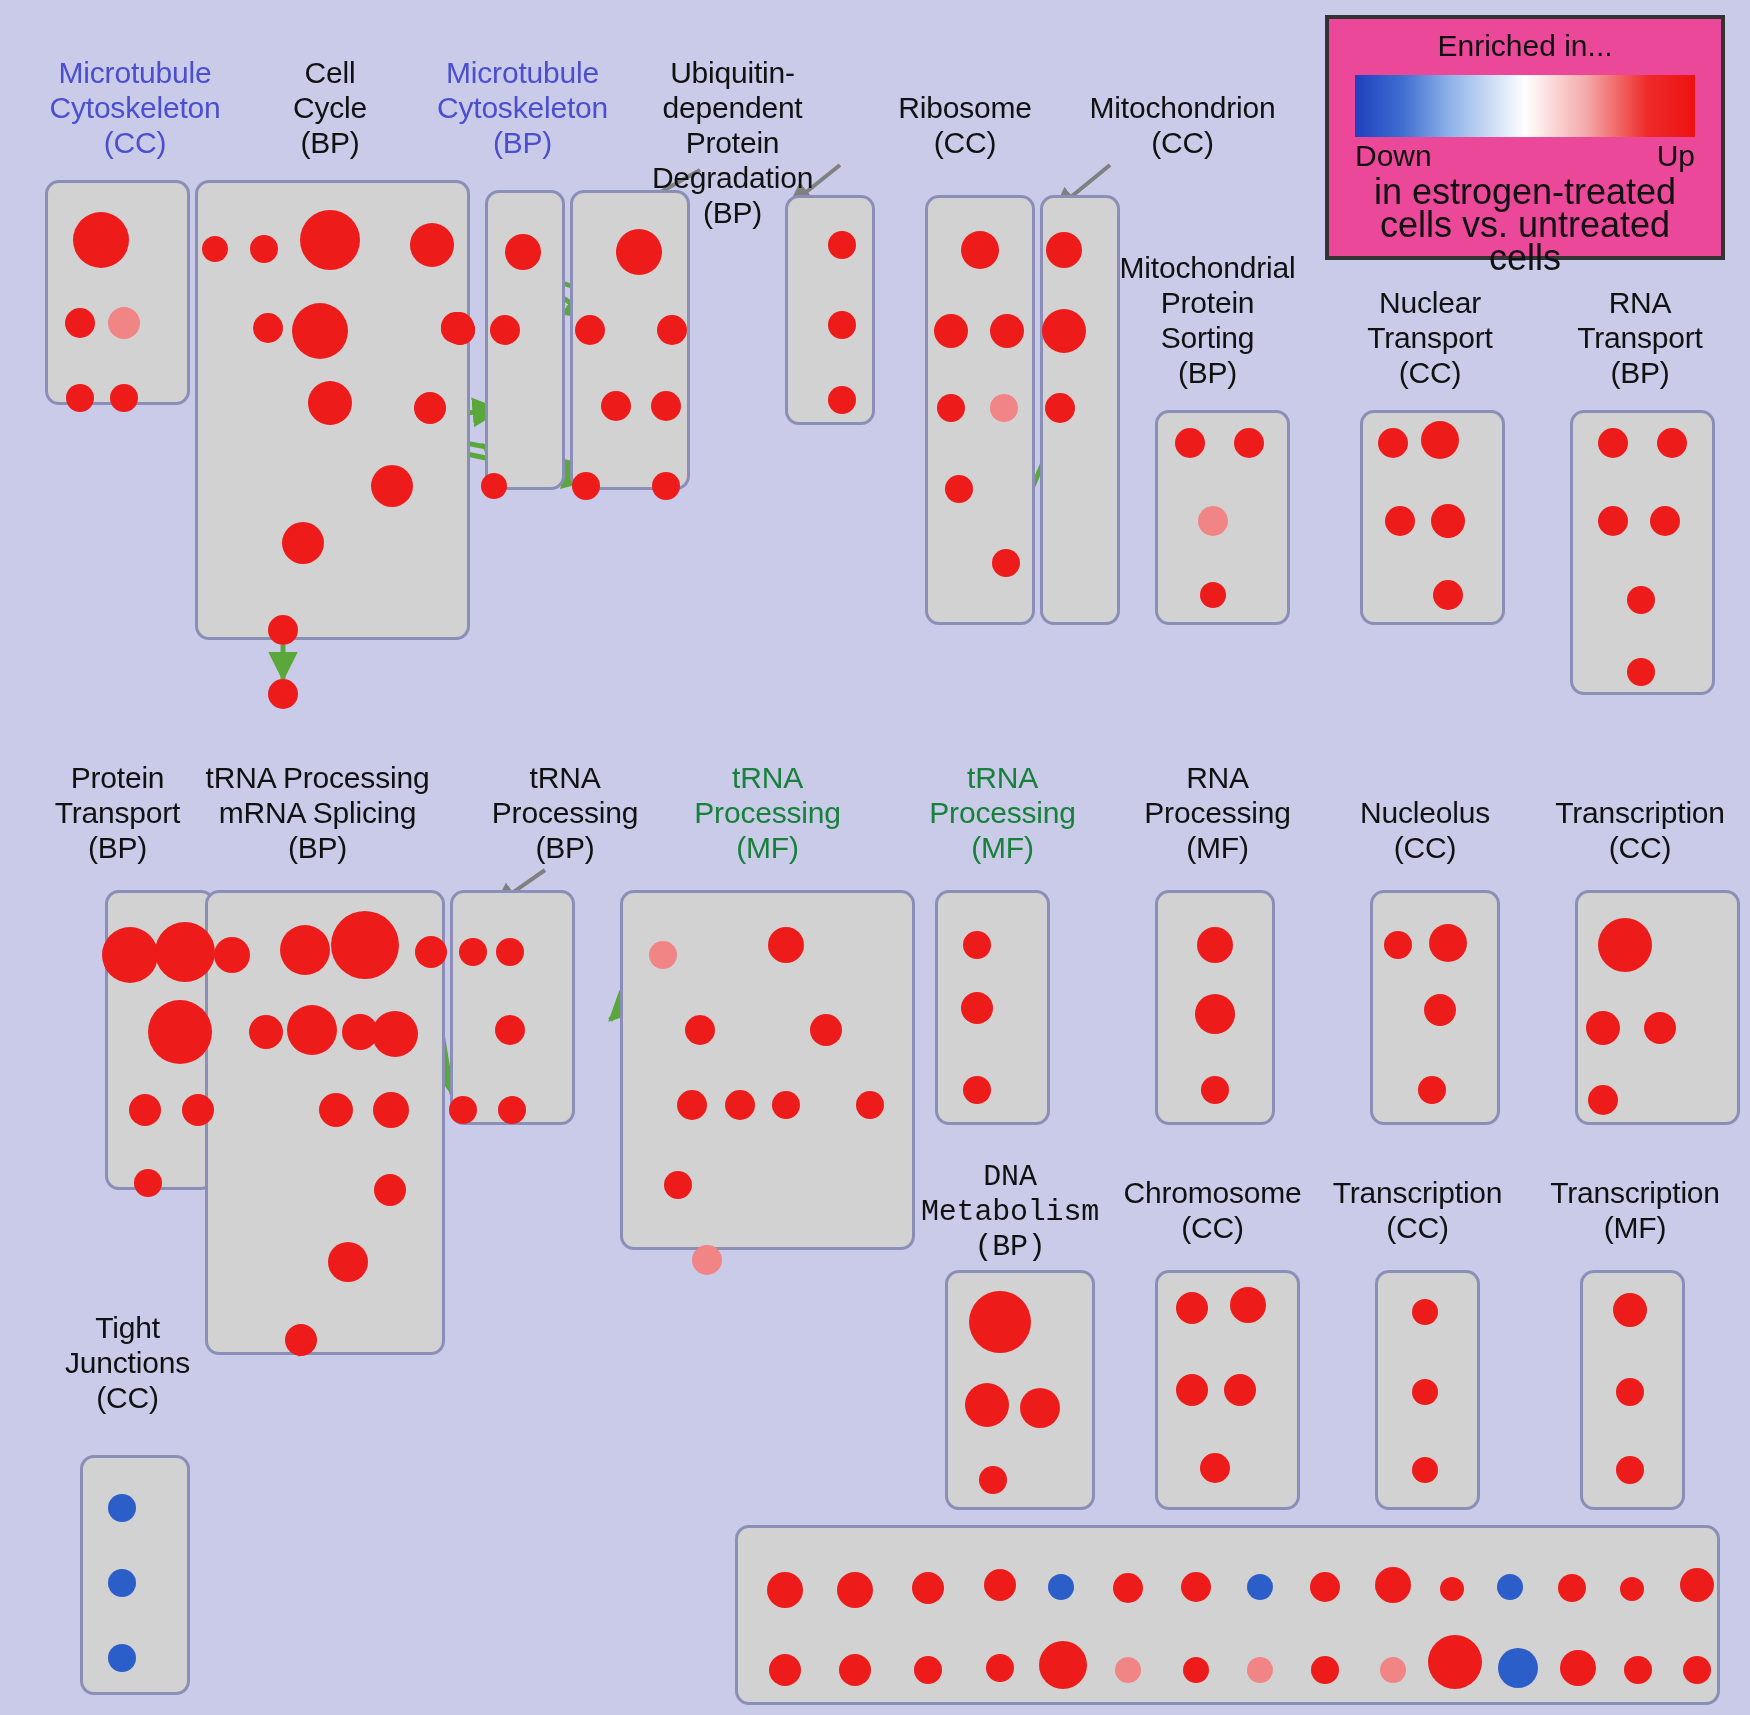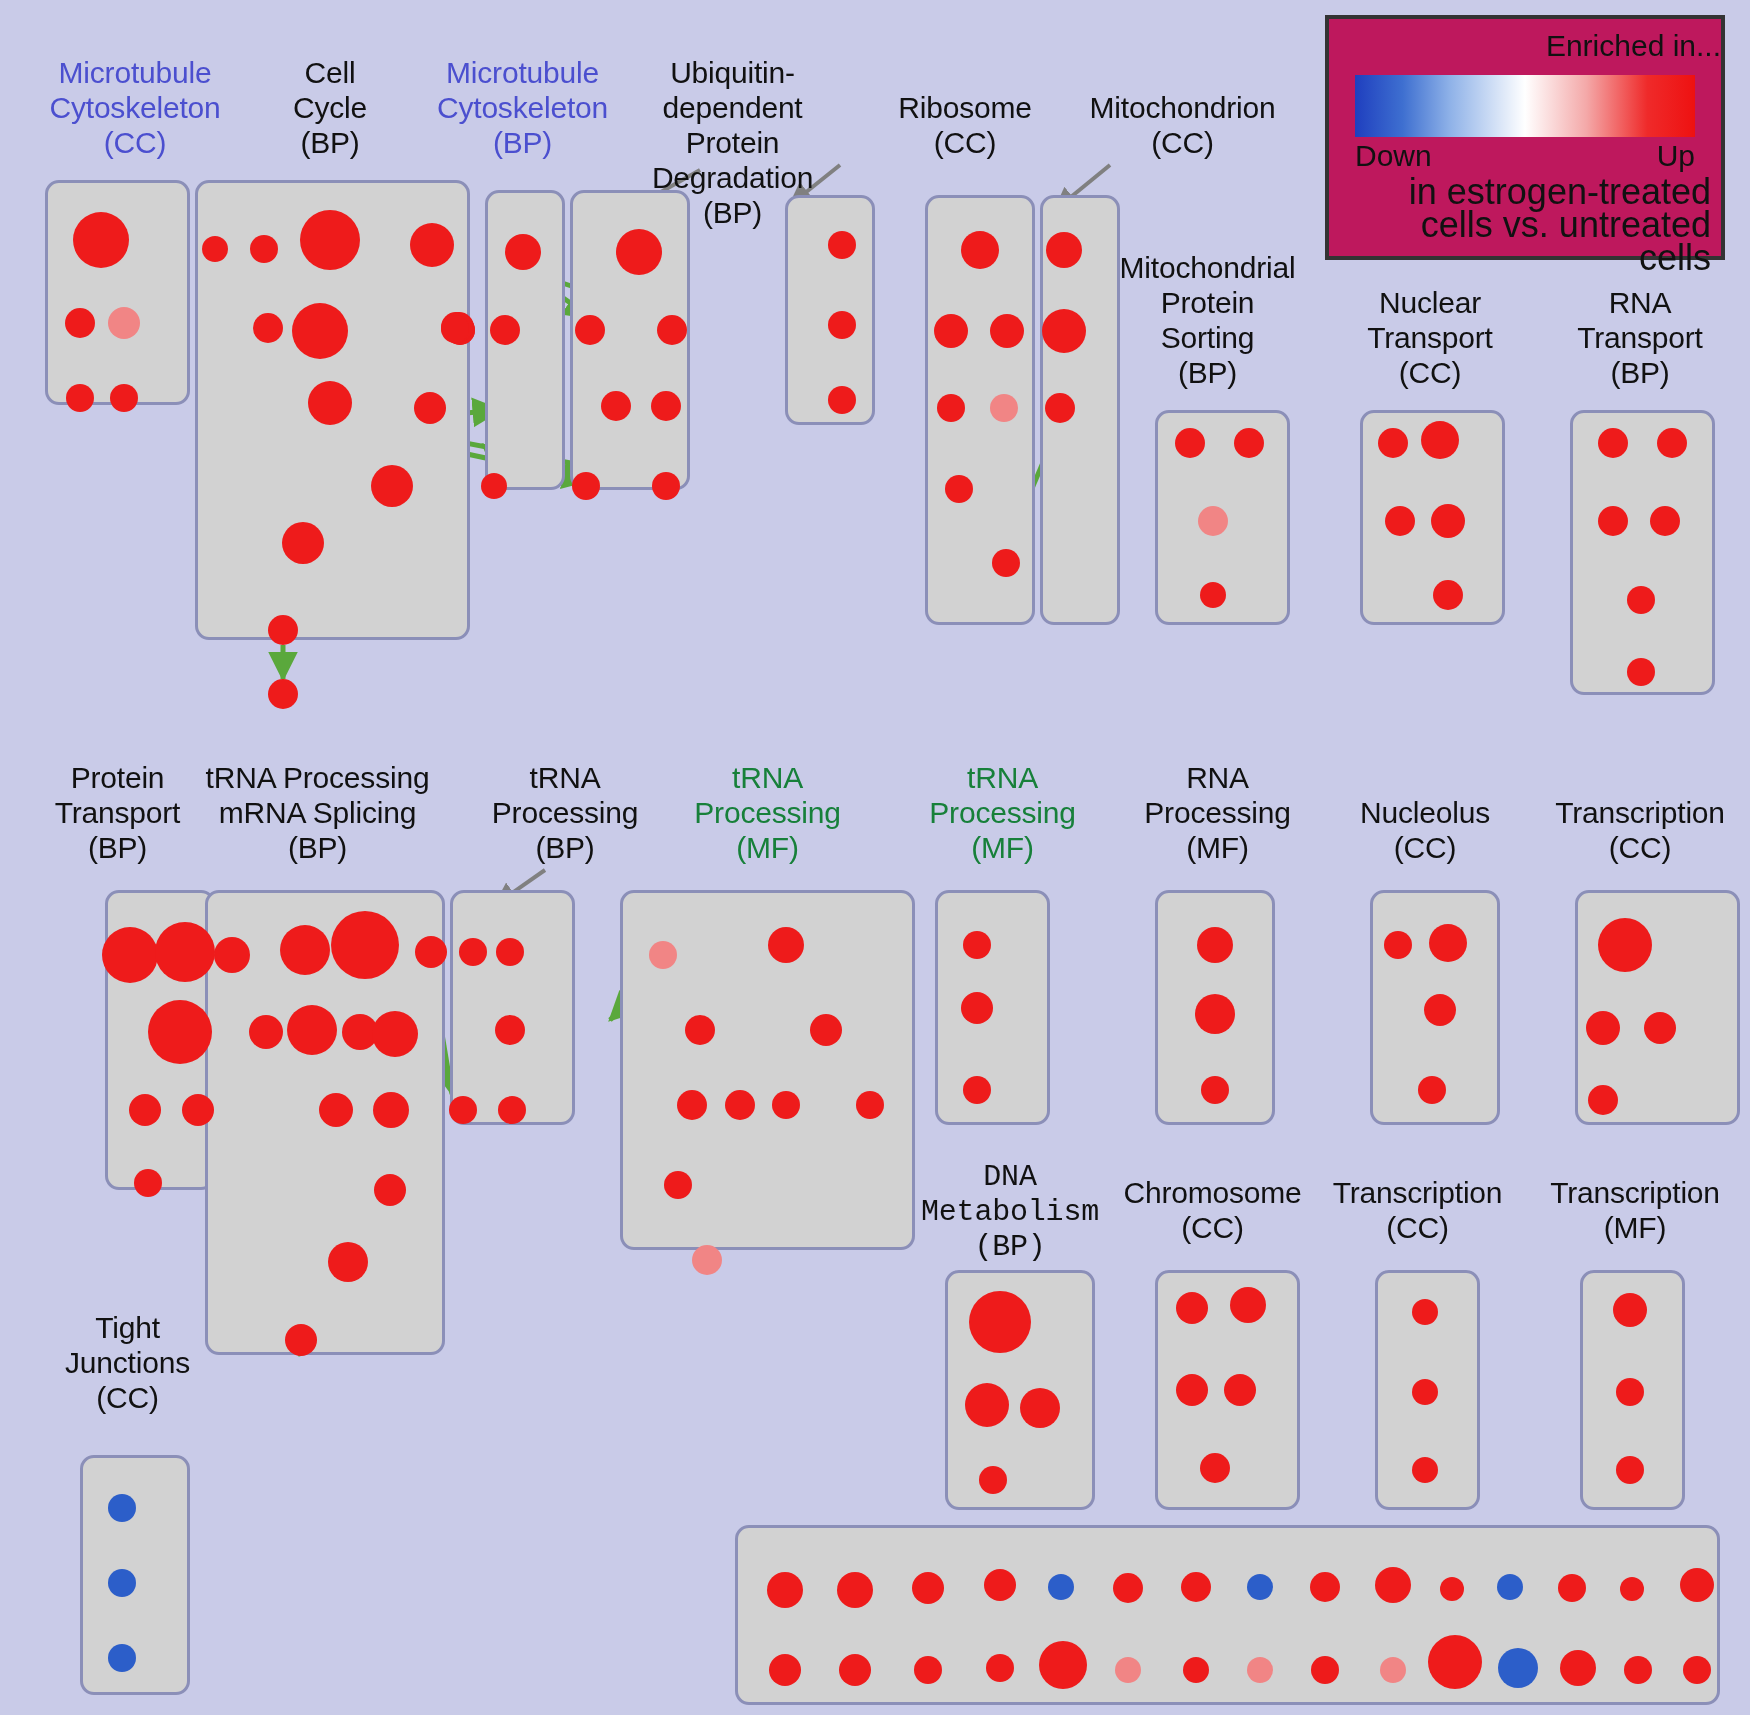--- a/index.html
+++ b/index.html
@@ -29,24 +29,24 @@
   }
   .label.cc-blue{color:#4b4fcf;}
   .label.mf-green{color:#17803a;}
   .node{
     position:absolute;
     border-radius:50%;
     box-sizing:border-box;
   }
   .legend{
     position:absolute;
-    background:#be185d;
+    background:#ec4899;
     border:4px solid #333;
     box-sizing:border-box;
-    text-align:right;
+    text-align:center;
   }
   .legend-title{font-size:30px;color:#111;margin-top:10px;}
   .legend-bar{
     height:62px;margin:12px 26px 0 26px;
     background:linear-gradient(to right,#1f3fbf 0%,#3e6fd0 14%,#8fb2e8 28%,#ffffff 50%,#f4a9a9 68%,#ef2a2a 86%,#ee1111 100%);
   }
   .legend-ends{display:flex;justify-content:space-between;padding:2px 26px 0 26px;font-size:30px;color:#111;}
   .legend-sub{font-size:36px;line-height:33px;color:#111;margin-top:2px;padding:0 10px;}
   .bigtext{
     position:absolute;

